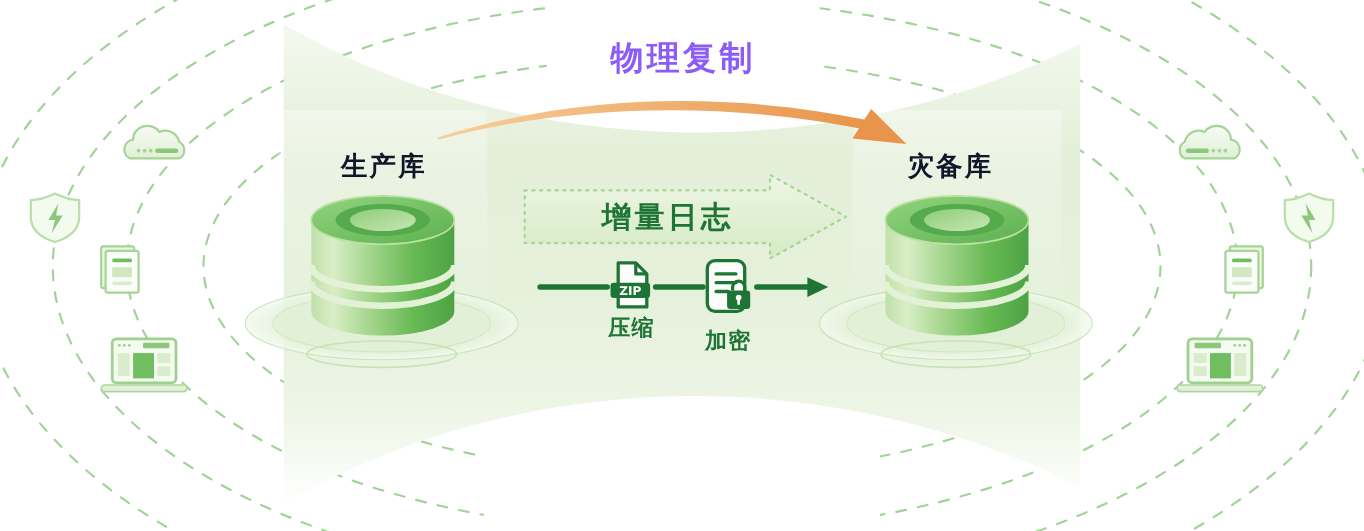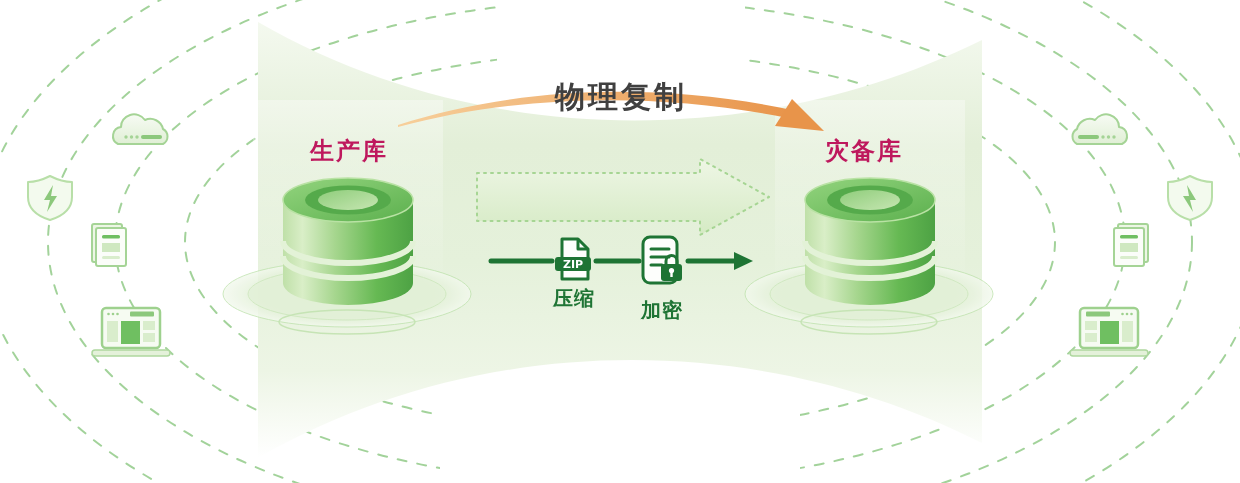--- a/index.html
+++ b/index.html
@@ -1,21 +1,21 @@
 <!DOCTYPE html>
 <html><head>
 <meta charset="utf-8">
 <style>
   html,body{margin:0;padding:0;background:#ffffff;}
   body{font-family:"DejaVu Sans","Liberation Sans",sans-serif;}
   .stage{position:relative;width:1240px;height:483px;overflow:hidden;background:#ffffff;}
   .stage svg.scene{position:absolute;left:0;top:0;}
   .lbl{position:absolute;transform:translate(-50%,-50%);white-space:nowrap;font-weight:bold;}
-  .lbl-title{color:#404040;font-size:30px;letter-spacing:3px;margin-top:44px;}
-  .lbl-db{color:#be185d;font-size:24px;letter-spacing:2px;}
+  .lbl-title{color:#8b5cf6;font-size:30px;letter-spacing:3px;}
+  .lbl-db{color:#0f172a;font-size:24px;letter-spacing:2px;}
   .lbl-log{color:#1E7434;font-size:27px;letter-spacing:3px;}
   .lbl-step{color:#1E7434;font-size:20px;letter-spacing:1px;}
 </style>
 </head>
 <body>
 
 <div class="stage">
 
 <svg class="scene" width="1240" height="483" viewBox="0 0 1240 483">
   <defs>
@@ -169,16 +169,17 @@
 
   <use href="#ic-cloud" transform="translate(1240,0) scale(-1,1) translate(108,110)"></use>
   <use href="#ic-shield" transform="translate(1240,0) scale(-1,1) translate(27,175)"></use>
   <use href="#ic-doc" transform="translate(1240,0) scale(-1,1) translate(90,222)"></use>
   <use href="#ic-laptop" transform="translate(1240,0) scale(-1,1) translate(92,308)"></use>
 </svg>
 
 <div class="lbl lbl-title" style="left:621px;top:53px;">物理复制</div>
 <div class="lbl lbl-db" style="left:349px;top:151px;">生产库</div>
 <div class="lbl lbl-db" style="left:864px;top:151px;">灾备库</div>
+<div class="lbl lbl-log" style="left:607px;top:197px;">增量日志</div>
 <div class="lbl lbl-step" style="left:574px;top:298px;">压缩</div>
 <div class="lbl lbl-step" style="left:662px;top:310px;">加密</div>
 
 </div>
 
 </body></html>

